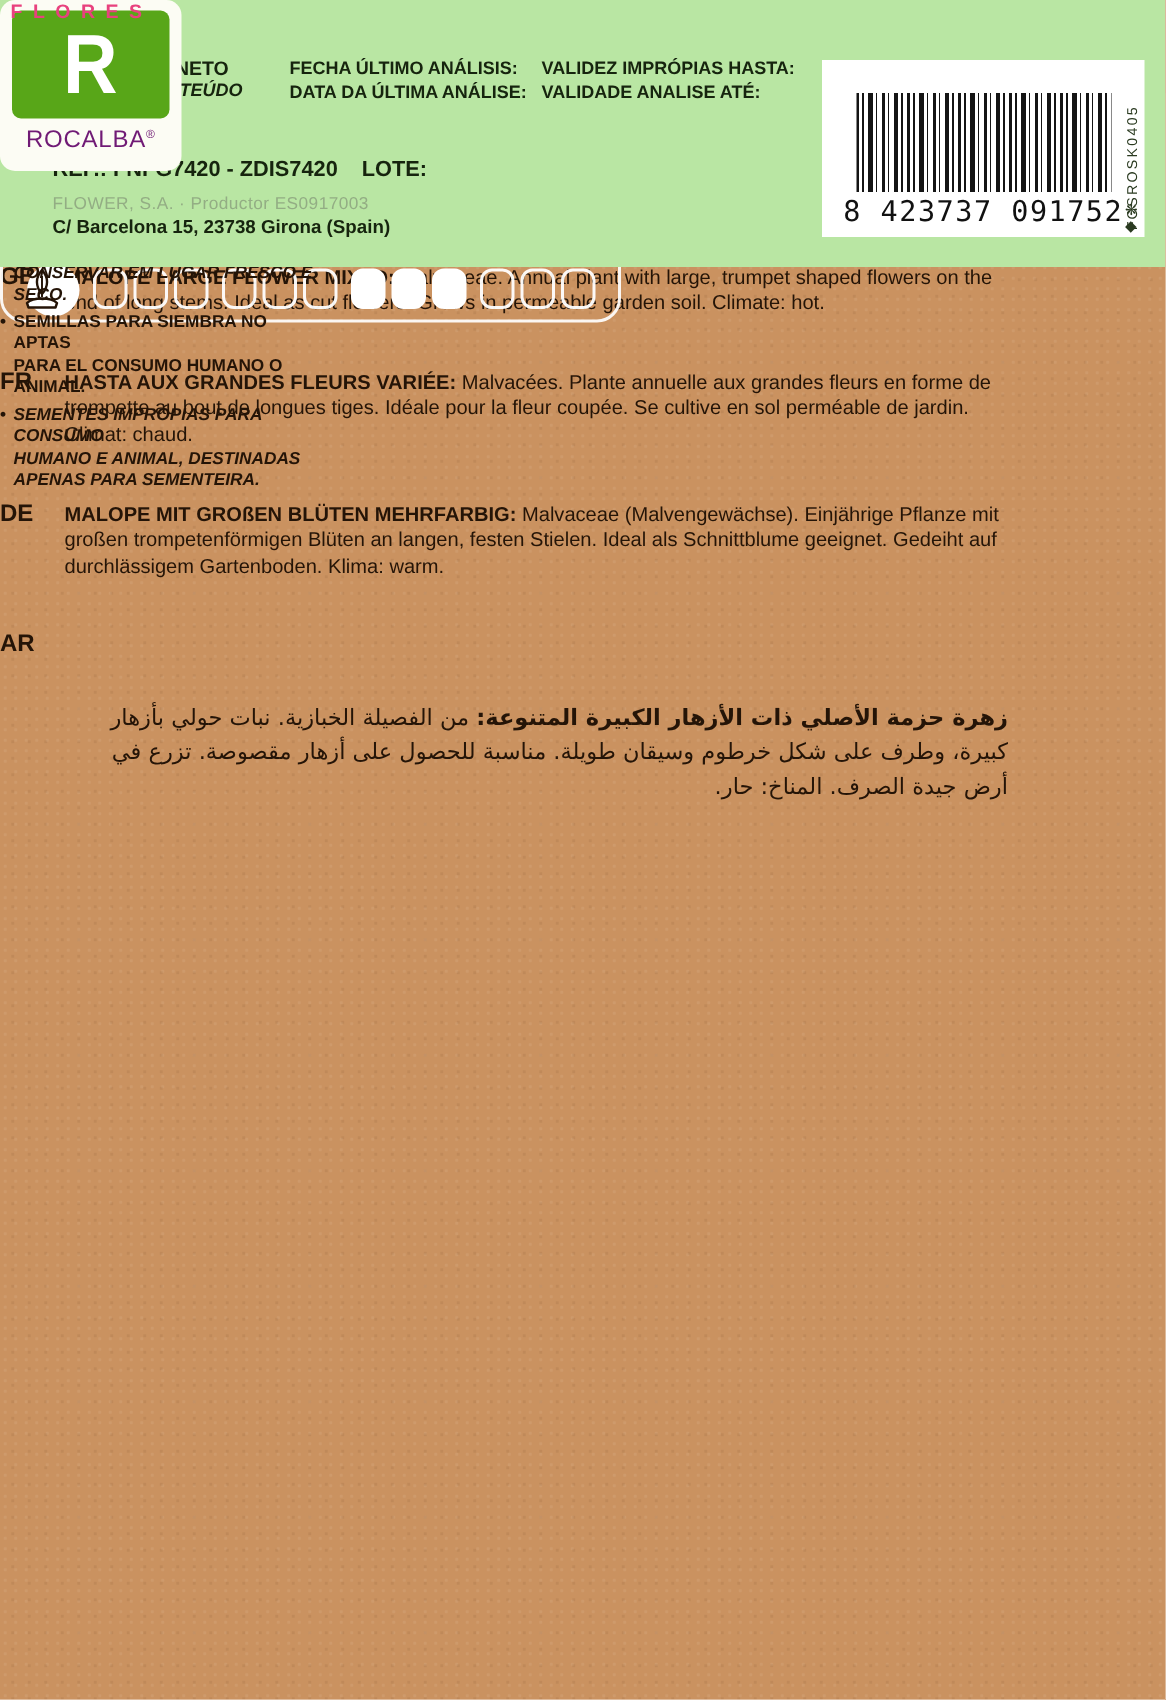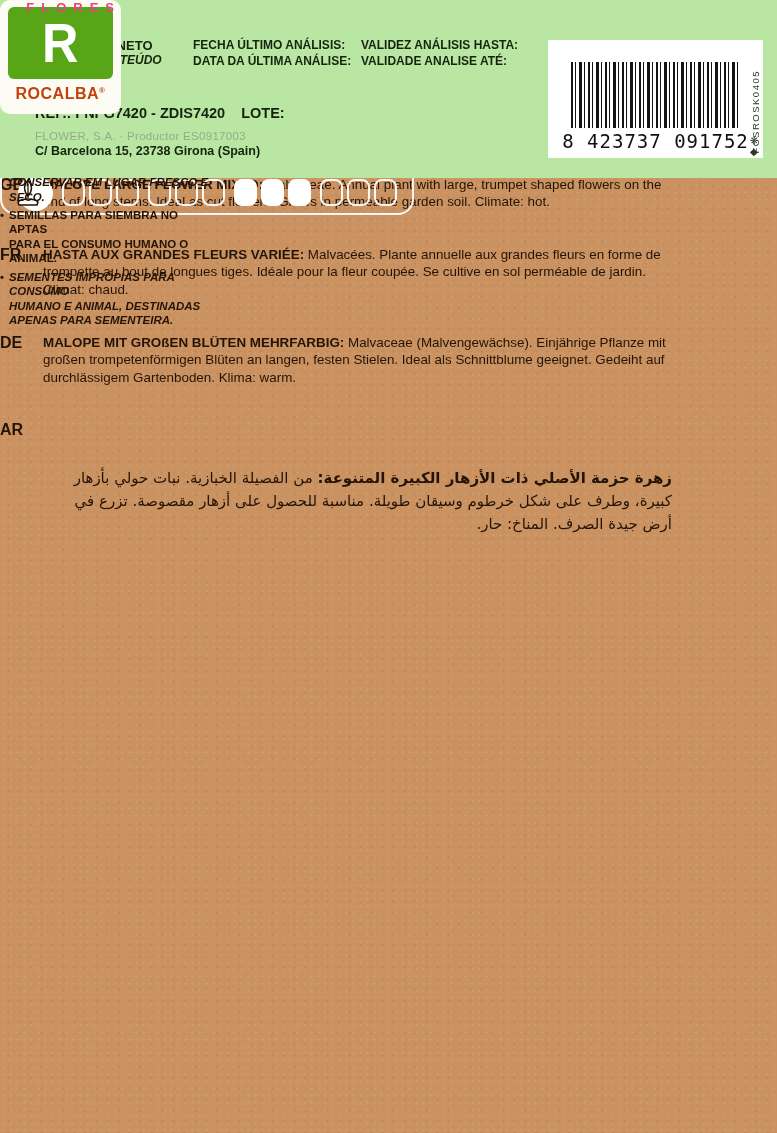--- a/index.html
+++ b/index.html
@@ -19,23 +19,23 @@
 
   
   .pink-band{ left:0; top:0; width:777px; height:125px; background:#ec4a81;
     clip-path:polygon(0 0, 777px 0, 777px 62px, 0 117px); }
 
   
   .logo-card{ left:627; top:46; width:121px; height:114px; background:#fcfcf4; border-radius:10px; z-index:3; }
   .logo-green-box{ margin:7px auto 0; width:105px; height:72px; background:#58a618; border-radius:6px;
     display:flex; align-items:center; justify-content:center; }
   .logo-r{ color:#fff; font-weight:700; font-size:56px; line-height:1; transform:scaleX(.9); }
-  .logo-name{ text-align:center; color:#c2410c; font-weight:700; font-size:16px; letter-spacing:.5px; margin-top:6px; }
+  .logo-name{ text-align:center; color:#701a75; font-weight:400; font-size:16px; letter-spacing:.5px; margin-top:6px; }
   .logo-name .reg{ font-size:8px; vertical-align:super; }
-  .logo-flores{ left:627; top:172; width:121px; text-align:right; color:#e8417e; font-weight:700;
+  .logo-flores{ left:627; top:172; width:121px; text-align:left; color:#e8417e; font-weight:700;
     font-size:13px; letter-spacing:7px; text-indent:7px; z-index:3; }
 
   
   .title{ left:57; top:94; font-size:47px; font-weight:700; color:#171006; letter-spacing:-1px; }
   .latin{ left:57; top:147; font-size:23px; font-weight:700; font-style:italic; color:#171006; }
   .variety{ left:57; top:181; font-size:23px; font-weight:700; letter-spacing:.5px; color:#171006; }
 
   
   .descriptions{ left:45; top:233; width:672px; }
   .lang-block{ display:flex; margin-bottom:35px; }
@@ -507,21 +507,21 @@
       <span>LOTE:</span>
     </div>
     <div class="abs producer">FLOWER, S.A. · Productor ES0917003</div>
     <div class="abs address">C/ Barcelona 15, 23738 Girona (Spain)</div>
 
     <div class="abs analysis">
       <div class="lbl-es">FECHA ÚLTIMO ANÁLISIS:</div>
       <div class="lbl-pt">DATA DA ÚLTIMA ANÁLISE:</div>
     </div>
     <div class="abs validity">
-      <div class="lbl-es">VALIDEZ ANÁLISIS HASTA:</div>
+      <div class="lbl-es">VALIDEZ IMPRÓPIAS HASTA:</div>
       <div class="lbl-pt">VALIDADE ANALISE ATÉ:</div>
     </div>
 
     <div class="abs barcode-box">
       <div class="bars"></div>
       <div class="digits">8 423737 091752</div>
     </div>
     <div class="abs side-code">FCSROSK0405</div>
     <div class="abs side-marks">❋<br>◆</div>
   </div>

